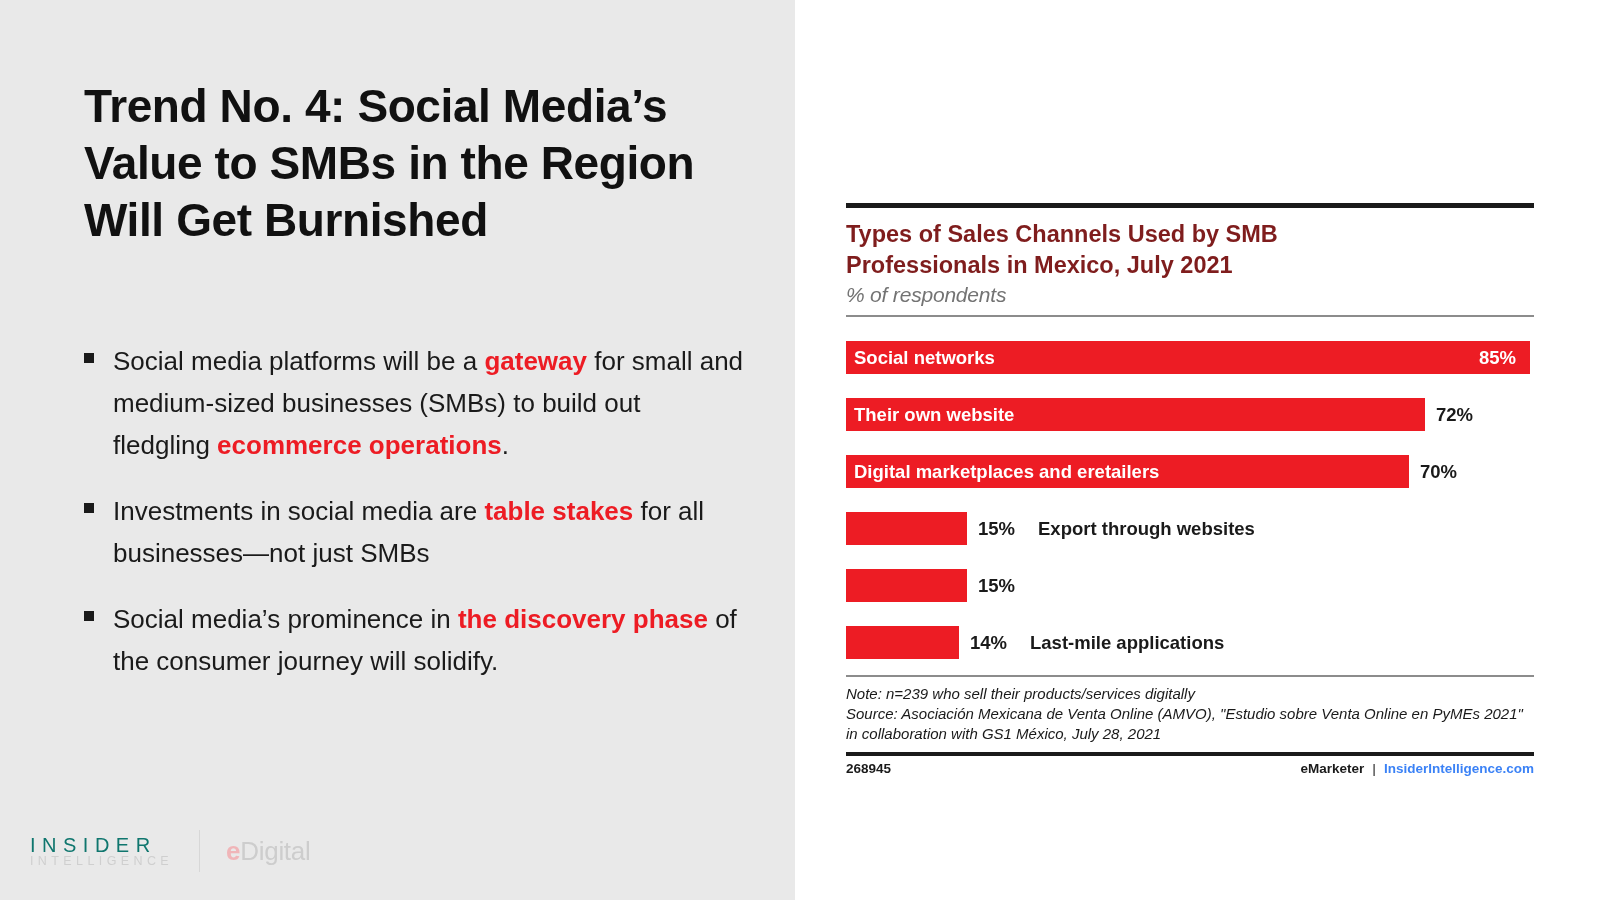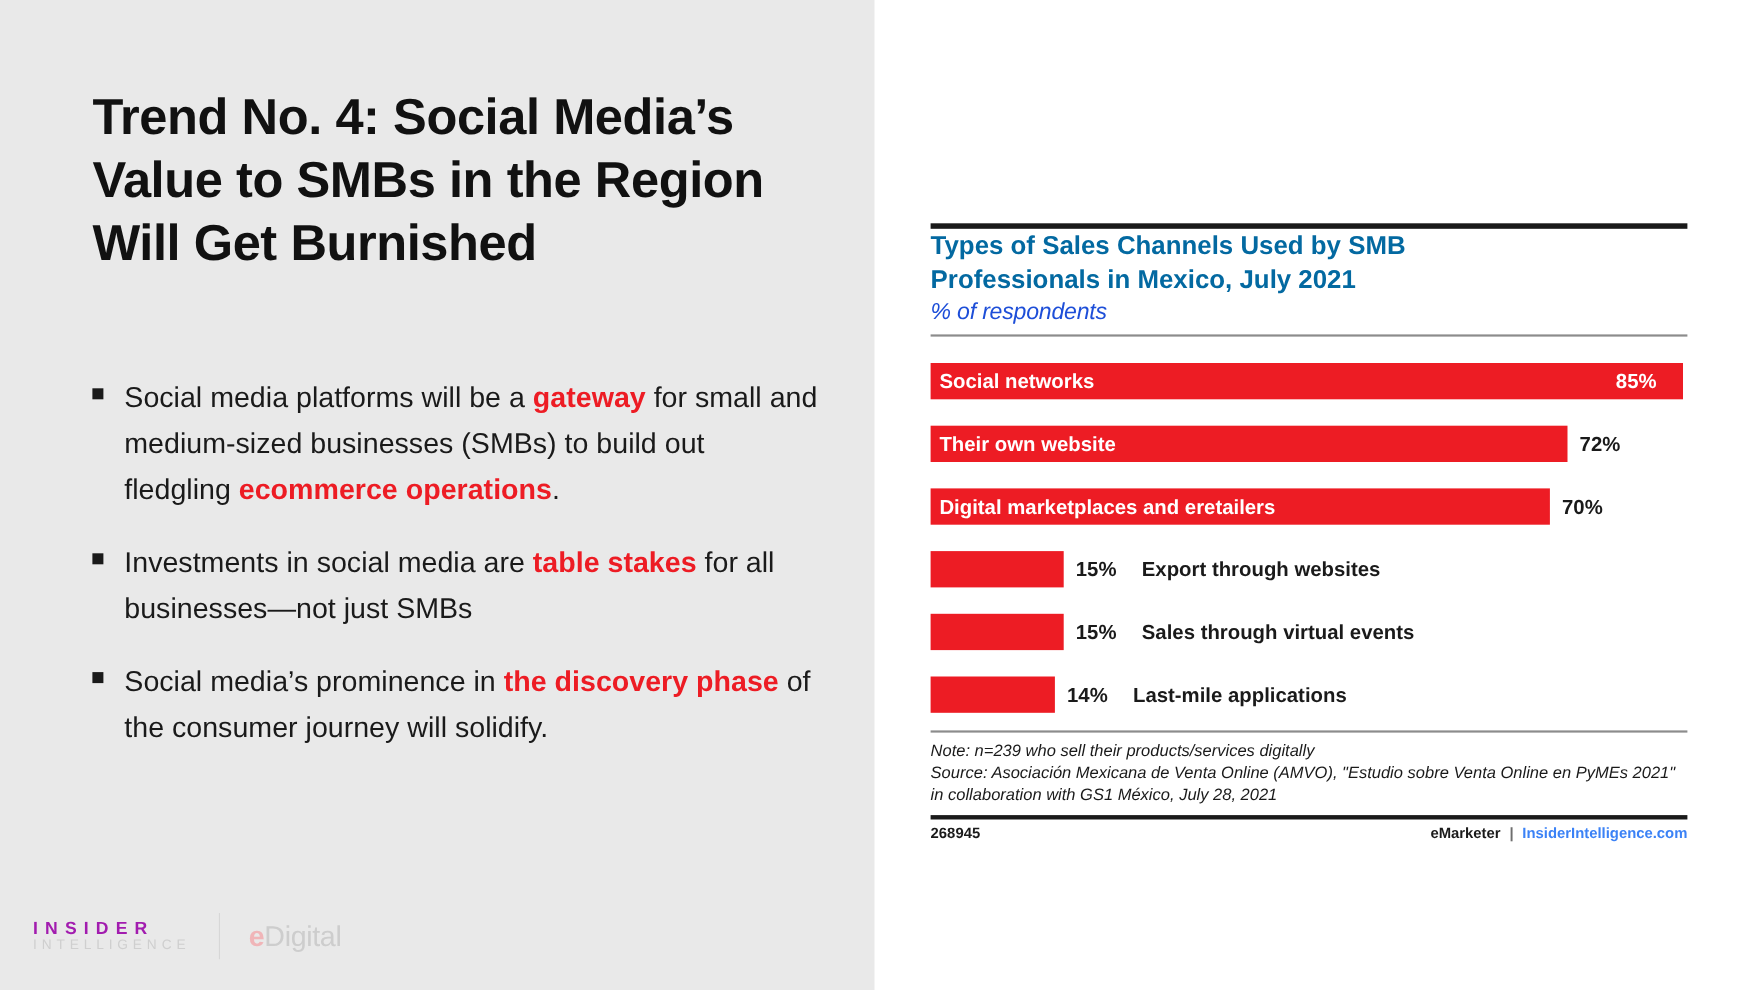--- a/index.html
+++ b/index.html
@@ -77,24 +77,24 @@
     bottom: 28px;
     display: flex;
     align-items: center;
   }
   #insider-logo {
     display: flex;
     flex-direction: column;
     line-height: 1;
   }
   #insider-word {
-    font-size: 16px;
+    font-size: 20px;
     letter-spacing: 6.5px;
-    color: #a21caf;
-    font-weight: bold;
+    color: #0f766e;
+    font-weight: normal;
   }
   #intelligence-word {
     font-size: 12.5px;
     letter-spacing: 4.4px;
     color: #cfcfcf;
     margin-top: 0;
     font-weight: normal;
   }
   #logo-divider {
     width: 1px;
@@ -118,31 +118,32 @@
     left: 846px;
     top: 203px;
     width: 688px;
   }
   #chart-rule-top {
     height: 5px;
     background: #1a1a1a;
     width: 100%;
   }
   #chart-title {
+    margin-top: 11px;
     font-size: 23.5px;
     line-height: 31px;
     font-weight: bold;
-    color: #0369a1;
+    color: #7f1d1d;
     width: 540px;
   }
   #chart-subtitle {
     margin-top: 2px;
     font-size: 21px;
     font-style: italic;
-    color: #1d4ed8;
+    color: #737373;
     letter-spacing: -0.2px;
   }
   #chart-rule-under-subtitle {
     margin-top: 8px;
     height: 2px;
     background: #8c8c8c;
     width: 100%;
   }
 
   #bars-area {
@@ -291,21 +292,21 @@
     <div id="chart-title">Types of Sales Channels Used by SMB Professionals in Mexico, July 2021</div>
     <div id="chart-subtitle">% of respondents</div>
 
     <div id="chart-rule-under-subtitle"></div>
 
     <div id="bars-area">
 
       <div class="bar-row">
         <div class="bar-fill" style="width:684px;"></div>
         <div class="bar-inside-label">Social networks</div>
-        <div class="bar-value-inside" style="right:28px;">85%</div>
+        <div class="bar-value-inside" style="right:18px;">85%</div>
       </div>
 
       <div class="bar-row">
         <div class="bar-fill" style="width:579px;"></div>
         <div class="bar-inside-label">Their own website</div>
         <div class="bar-value-outside" style="left:590px;">72%</div>
       </div>
 
       <div class="bar-row">
         <div class="bar-fill" style="width:563px;"></div>
@@ -315,21 +316,20 @@
 
       <div class="bar-row">
         <div class="bar-fill" style="width:121px;"></div>
         <div class="bar-value-outside" style="left:132px;">15%</div>
         <div class="bar-outside-label" style="left:192px;">Export through websites</div>
       </div>
 
       <div class="bar-row">
         <div class="bar-fill" style="width:121px;"></div>
         <div class="bar-value-outside" style="left:132px;">15%</div>
-        <div class="bar-outside-label" style="left:192px;">Sales through virtual events</div>
       </div>
 
       <div class="bar-row">
         <div class="bar-fill" style="width:113px;"></div>
         <div class="bar-value-outside" style="left:124px;">14%</div>
         <div class="bar-outside-label" style="left:184px;">Last-mile applications</div>
       </div>
 
     </div>
 

